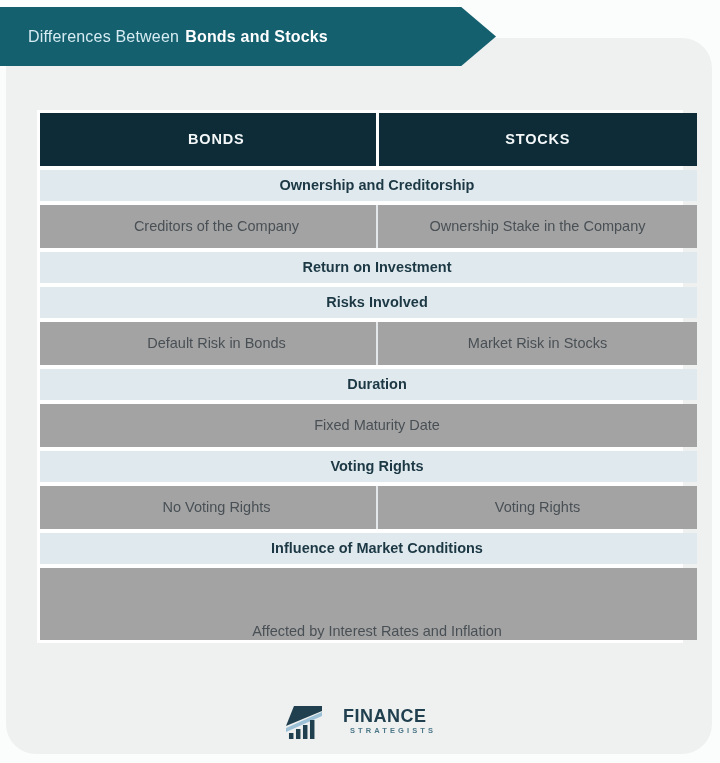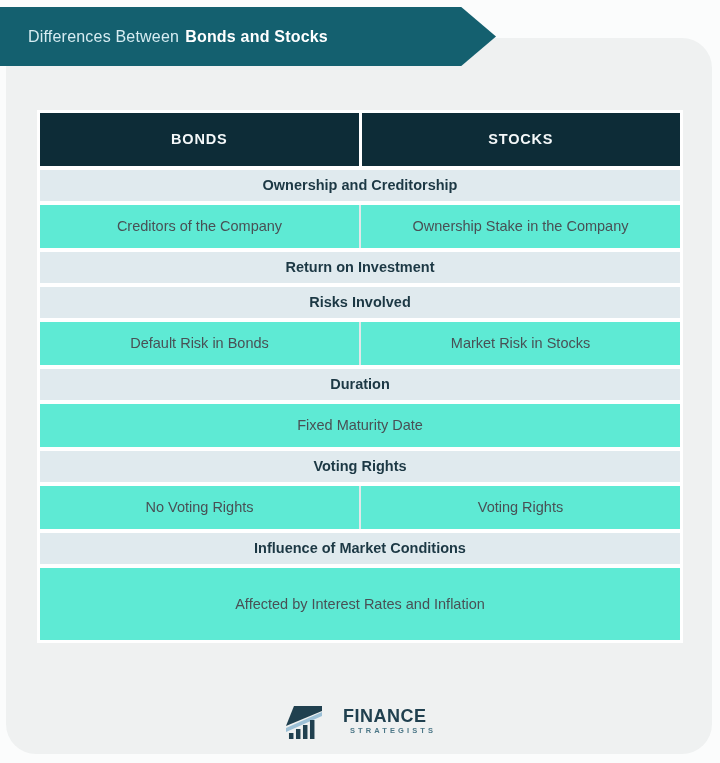--- a/index.html
+++ b/index.html
@@ -25,25 +25,25 @@
   }
   .banner .title .bold{
     font-weight:700;color:var(--banner-bold,#ffffff);margin-left:6px;
   }
   .table{
     position:absolute;left:37px;top:110px;width:646px;
     background:var(--table-bg,#ffffff);
     display:flex;flex-direction:column;gap:4px;padding:3px;box-sizing:border-box;
     z-index:2;
   }
-  .row{display:flex;width:100%;}
+  .row{display:flex;width:100%;padding-left:17px;}
   .row.head{height:53px;background:var(--header-bg,#0d2c37);}
   .row.section{height:31px;background:var(--section-bg,#e0eaee);}
-  .row.data{height:43px;background:#5eead4;}
-  .row.data.tall{height:72px;}
+  .row.data{height:43px;background:#a3a3a3;}
+  .row.data.tall{height:72px;align-items:flex-end;}
   .cell{
     flex:1 1 0;display:flex;align-items:center;justify-content:center;
     text-align:center;padding:0 14px;box-sizing:border-box;
     font-size:14.5px;color:var(--data-text,#495055);line-height:1.25;
   }
   .row.head .cell{
     color:var(--header-text,#f4f8f9);font-weight:700;font-size:14.5px;letter-spacing:.8px;
   }
   .row.head .cell.second{border-left:3px solid #ffffff;}
   .row.data .cell.second{border-left:2px solid var(--divider,#e3e7e9);}

